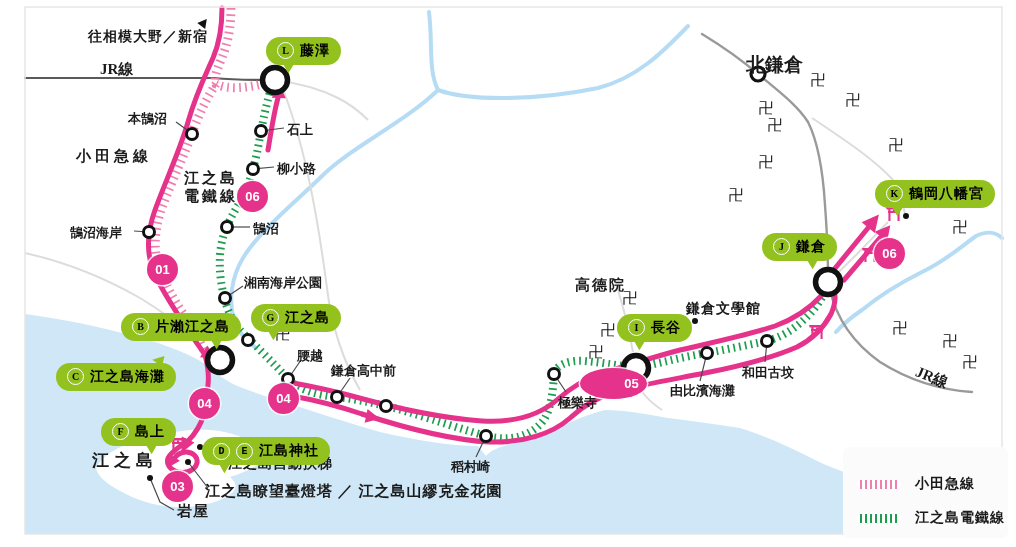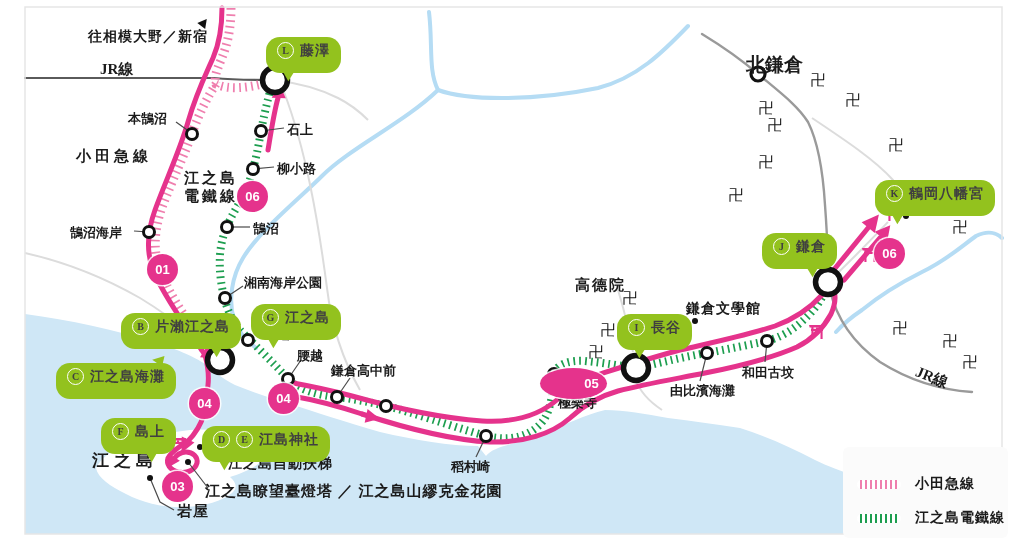--- a/index.html
+++ b/index.html
@@ -1,21 +1,21 @@
 <!DOCTYPE html>
 <html><head>
 <meta charset="utf-8">
 <style>
   html,body{margin:0;padding:0;background:#ffffff;}
   #stage{position:relative;width:1016px;height:547px;background:#ffffff;overflow:hidden;
          font-family:"Liberation Serif", serif;}
   svg{position:absolute;left:0;top:0;}
   .lbl{position:absolute;color:#1b1b1b;white-space:nowrap;font-weight:600;}
   .temple{position:absolute;transform:translate(-50%,-50%);font-size:15px;color:#111;font-weight:400;}
-  .bubble{position:absolute;height:36px;line-height:28px;background:#93c21e;color:#404040;
+  .bubble{position:absolute;height:28px;line-height:28px;background:#93c21e;color:#000000;
           border-radius:14px;padding:0 11px;font-size:14px;font-weight:bold;letter-spacing:1px;}
   .bubble .ltr{display:inline-block;width:15px;height:15px;line-height:15px;border:1.5px solid #fff;
           border-radius:50%;font-size:10px;text-align:center;margin-right:6px;vertical-align:1px;
           letter-spacing:0;}
   .tail{position:absolute;width:0;height:0;border-style:solid;}
   .tail.dl{border-width:9px 4px 0 7px;border-color:#93c21e transparent transparent transparent;bottom:-8px;left:16px;transform:rotate(8deg);}
   .tail.dr{border-width:9px 7px 0 4px;border-color:#93c21e transparent transparent transparent;bottom:-8px;right:18px;transform:rotate(-8deg);}
   .tail.ur{border-width:0 4px 10px 8px;border-color:transparent transparent #93c21e transparent;top:-9px;right:10px;transform:rotate(35deg);}
   .stopnum{position:absolute;width:31px;height:31px;border-radius:50%;background:#e5338c;color:#fff;
           font-family:"Liberation Sans",sans-serif;font-size:13px;font-weight:bold;text-align:center;
@@ -252,21 +252,21 @@
   <span class="tail dl"></span>
 </div>
 <div class="bubble" style="left:56px;top:363px;">
   <span class="ltr">C</span><span>江之島海灘</span>
   <span class="tail ur"></span>
 </div>
 <div class="bubble" style="left:101px;top:418px;">
   <span class="ltr">F</span><span>島上</span>
   <span class="tail dr"></span>
 </div>
-<div class="bubble" style="left:202px;top:426px;">
+<div class="bubble" style="left:202px;top:437px;font-family:Liberation Mono, monospace;">
   <span class="ltr">D</span><span class="ltr">E</span><span>江島神社</span>
   <span class="tail dl"></span>
 </div>
 <div class="bubble" style="left:617px;top:314px;">
   <span class="ltr">I</span><span>長谷</span>
   <span class="tail dl"></span>
 </div>
 <div class="bubble" style="left:762px;top:233px;">
   <span class="ltr">J</span><span>鎌倉</span>
   <span class="tail dr"></span>
@@ -274,21 +274,21 @@
 <div class="bubble" style="left:875px;top:180px;">
   <span class="ltr">K</span><span>鶴岡八幡宮</span>
   <span class="tail dl"></span>
 </div>
 
 <div class="stopnum" style="left:147px;top:254px;">01</div>
 <div class="stopnum" style="left:237px;top:181px;">06</div>
 <div class="stopnum" style="left:189px;top:388px;">04</div>
 <div class="stopnum" style="left:162px;top:471px;">03</div>
 <div class="stopnum" style="left:268px;top:383px;">04</div>
-<div class="stopnum" style="left:540px;top:368px;padding-left:36px;">05</div>
+<div class="stopnum" style="left:580px;top:368px;padding-left:36px;">05</div>
 <div class="stopnum" style="left:874px;top:238px;">06</div>
 
 <div id="legend">
   <div class="legrow" style="top:30px;">
     <span class="legswatch">
           <span class="ticks pink"></span>
         </span>
     <span class="legtxt">小田急線</span>
   </div>
   <div class="legrow" style="top:64px;">

